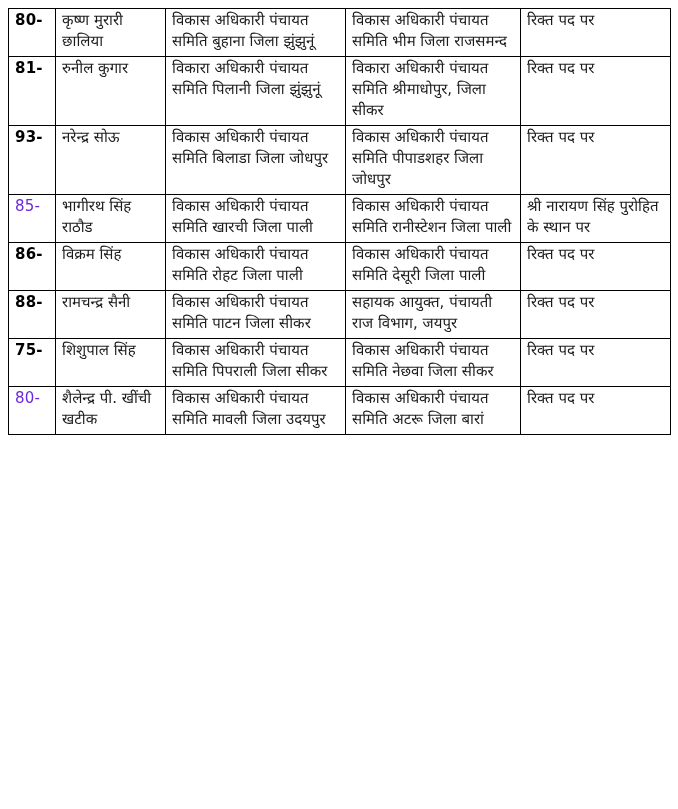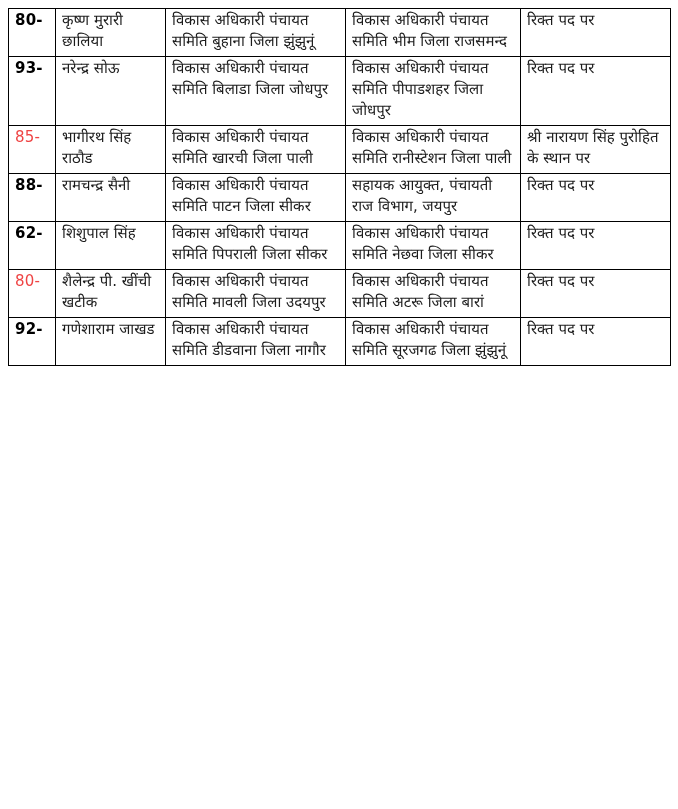--- a/index.html
+++ b/index.html
@@ -36,21 +36,21 @@
     font-size: 14.5px;
     letter-spacing: 0.2px;
     margin-left: 27px;
   }
   td.serial-cell .serial-num {
     font-weight: bold;
     color: #000000;
   }
   td.serial-cell .serial-num.regular {
     font-weight: normal;
-    color: #ef4444;
+    color: #6d28d9;
   }
 </style>
 </head>
 <body>
 
 <div class="doc-page">
   <table class="transfer-table">
     <colgroup>
       <col style="width:47px">
       <col style="width:110px">
@@ -60,68 +60,75 @@
     </colgroup>
     <tbody>
   <tr>
     <td class="serial-cell"><span class="serial-num">80-</span></td>
     <td>कृष्ण मुरारी छालिया</td>
     <td>विकास अधिकारी पंचायत समिति बुहाना जिला झुंझुनूं</td>
     <td>विकास अधिकारी पंचायत समिति भीम जिला राजसमन्द</td>
     <td>रिक्त पद पर</td>
   </tr>
 
+  <tr>
+    <td class="serial-cell"><span class="serial-num">81-</span></td>
+    <td>रुनील कुगार</td>
+    <td>विकारा अधिकारी पंचायत समिति पिलानी जिला झुंझुनूं</td>
+    <td>विकारा अधिकारी पंचायत समिति श्रीमाधोपुर, जिला सीकर</td>
+    <td>रिक्त पद पर</td>
+  </tr>
 
 
   <tr>
     <td class="serial-cell"><span class="serial-num">93-</span></td>
     <td>नरेन्द्र सोऊ</td>
     <td>विकास अधिकारी पंचायत समिति बिलाडा जिला जोधपुर</td>
     <td>विकास अधिकारी पंचायत समिति पीपाडशहर जिला जोधपुर</td>
     <td>रिक्त पद पर</td>
   </tr>
 
 
   <tr>
     <td class="serial-cell"><span class="serial-num regular">85-</span></td>
     <td>भागीरथ सिंह राठौड</td>
     <td>विकास अधिकारी पंचायत समिति खारची जिला पाली</td>
     <td>विकास अधिकारी पंचायत समिति रानीस्टेशन जिला पाली</td>
     <td>श्री नारायण सिंह पुरोहित के स्थान पर</td>
   </tr>
 
+  <tr>
+    <td class="serial-cell"><span class="serial-num">86-</span></td>
+    <td>विक्रम सिंह</td>
+    <td>विकास अधिकारी पंचायत समिति रोहट जिला पाली</td>
+    <td>विकास अधिकारी पंचायत समिति देसूरी जिला पाली</td>
+    <td>रिक्त पद पर</td>
+  </tr>
 
 
   <tr>
     <td class="serial-cell"><span class="serial-num">88-</span></td>
     <td>रामचन्द्र सैनी</td>
     <td>विकास अधिकारी पंचायत समिति पाटन जिला सीकर</td>
     <td>सहायक आयुक्त, पंचायती राज विभाग, जयपुर</td>
     <td>रिक्त पद पर</td>
   </tr>
 
   <tr>
-    <td class="serial-cell"><span class="serial-num">62-</span></td>
+    <td class="serial-cell"><span class="serial-num">75-</span></td>
     <td>शिशुपाल सिंह</td>
     <td>विकास अधिकारी पंचायत समिति पिपराली जिला सीकर</td>
     <td>विकास अधिकारी पंचायत समिति नेछवा जिला सीकर</td>
     <td>रिक्त पद पर</td>
   </tr>
 
   <tr>
     <td class="serial-cell"><span class="serial-num regular">80-</span></td>
     <td>शैलेन्द्र पी. खींची खटीक</td>
     <td>विकास अधिकारी पंचायत समिति मावली जिला उदयपुर</td>
     <td>विकास अधिकारी पंचायत समिति अटरू जिला बारां</td>
     <td>रिक्त पद पर</td>
   </tr>
 
 
-  <tr>
-    <td class="serial-cell"><span class="serial-num">92-</span></td>
-    <td>गणेशाराम जाखड</td>
-    <td>विकास अधिकारी पंचायत समिति डीडवाना जिला नागौर</td>
-    <td>विकास अधिकारी पंचायत समिति सूरजगढ जिला झुंझुनूं</td>
-    <td>रिक्त पद पर</td>
-  </tr>
 </tbody>
   </table>
 </div>
 
 </body></html>

